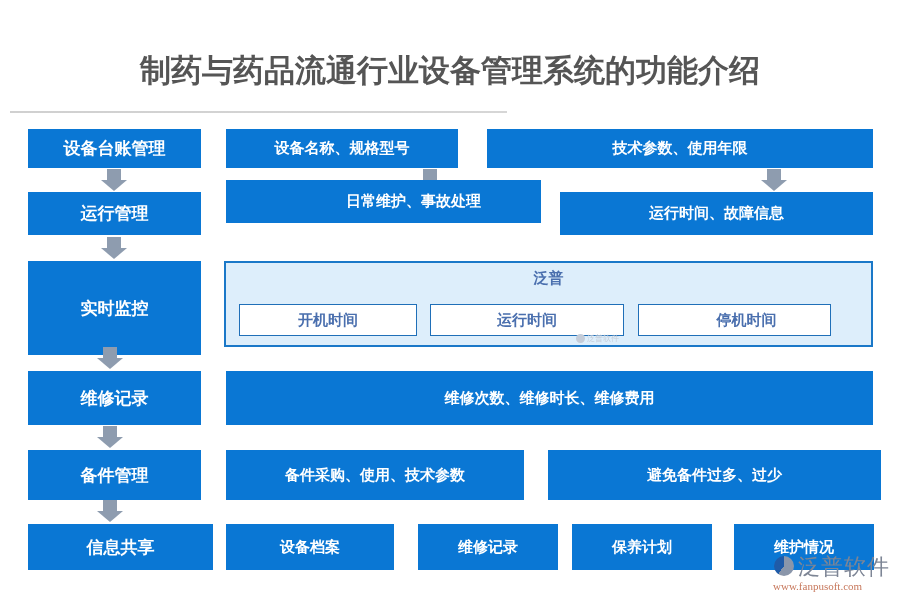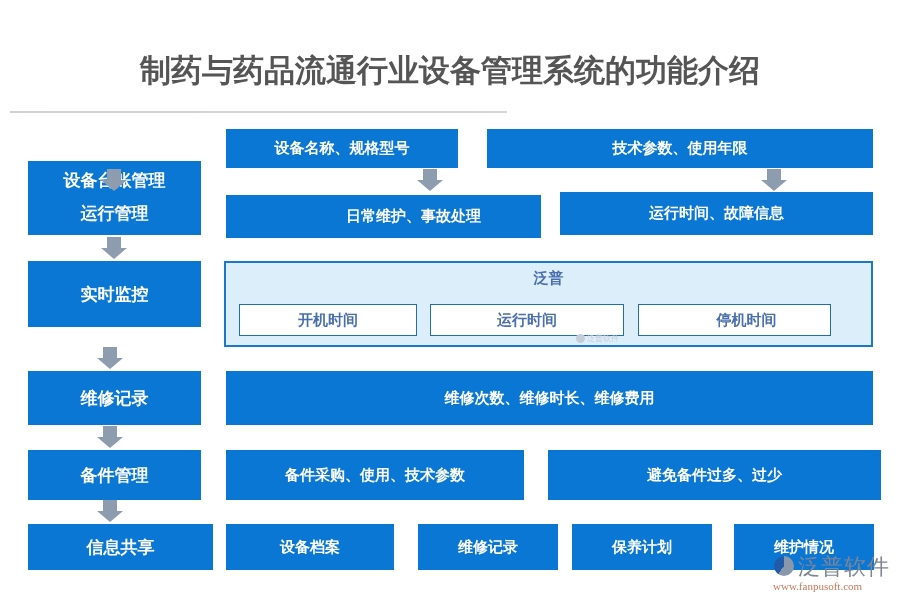--- a/index.html
+++ b/index.html
@@ -63,37 +63,37 @@
     position:absolute; left:3px; top:27px; font-size:11px; color:#c7785c;
     font-family:"Liberation Serif", serif;
   }
 </style>
 </head>
 <body>
 
 <div class="title">制药与药品流通行业设备管理系统的功能介绍</div>
 <div class="divider"></div>
 
-<div class="box left" style="left:28px;top:129px;width:173px;height:39px;margin-top:32px;">
+<div class="box left" style="left:28px;top:129px;width:173px;height:39px;">
     <span>设备台账管理</span>
   </div>
 <div class="arrow" style="left:114px;top:169px;">
     <div class="stem"></div>
     <div class="head"></div>
   </div>
 
 <div class="box left" style="left:28px;top:192px;width:173px;height:43px;">
     <span>运行管理</span>
   </div>
 <div class="arrow" style="left:114px;top:237px;">
     <div class="stem"></div>
     <div class="head"></div>
   </div>
 
-<div class="box left" style="left:28px;top:261px;width:173px;height:66px;">
+<div class="box left" style="left:28px;top:261px;width:173px;height:94px;">
     <span>实时监控</span>
   </div>
 <div class="arrow" style="left:110px;top:347px;">
     <div class="stem"></div>
     <div class="head"></div>
   </div>
 
 <div class="box left" style="left:28px;top:371px;width:173px;height:54px;">
     <span>维修记录</span>
   </div>
@@ -122,21 +122,21 @@
   </div>
 <div class="arrow" style="left:430px;top:169px;">
     <div class="stem"></div>
     <div class="head"></div>
   </div>
 <div class="arrow" style="left:774px;top:169px;">
     <div class="stem"></div>
     <div class="head"></div>
   </div>
 
-<div class="box" style="left:226px;top:195px;width:315px;height:43px;">
+<div class="box" style="left:226px;top:180px;width:315px;height:43px;">
     <span style="padding-left:60px;">日常维护、事故处理</span>
   </div>
 <div class="box" style="left:560px;top:192px;width:313px;height:43px;">
     <span>运行时间、故障信息</span>
   </div>
 
 <div class="monitor-panel">
   <div class="monitor-title" style="width:auto;left:0;right:0;padding-right:0;text-align:center;">泛普</div>
   <div class="sub-box" style="left:13px;top:41px;width:178px;height:32px;align-items:center;">
       <span>开机时间</span>

